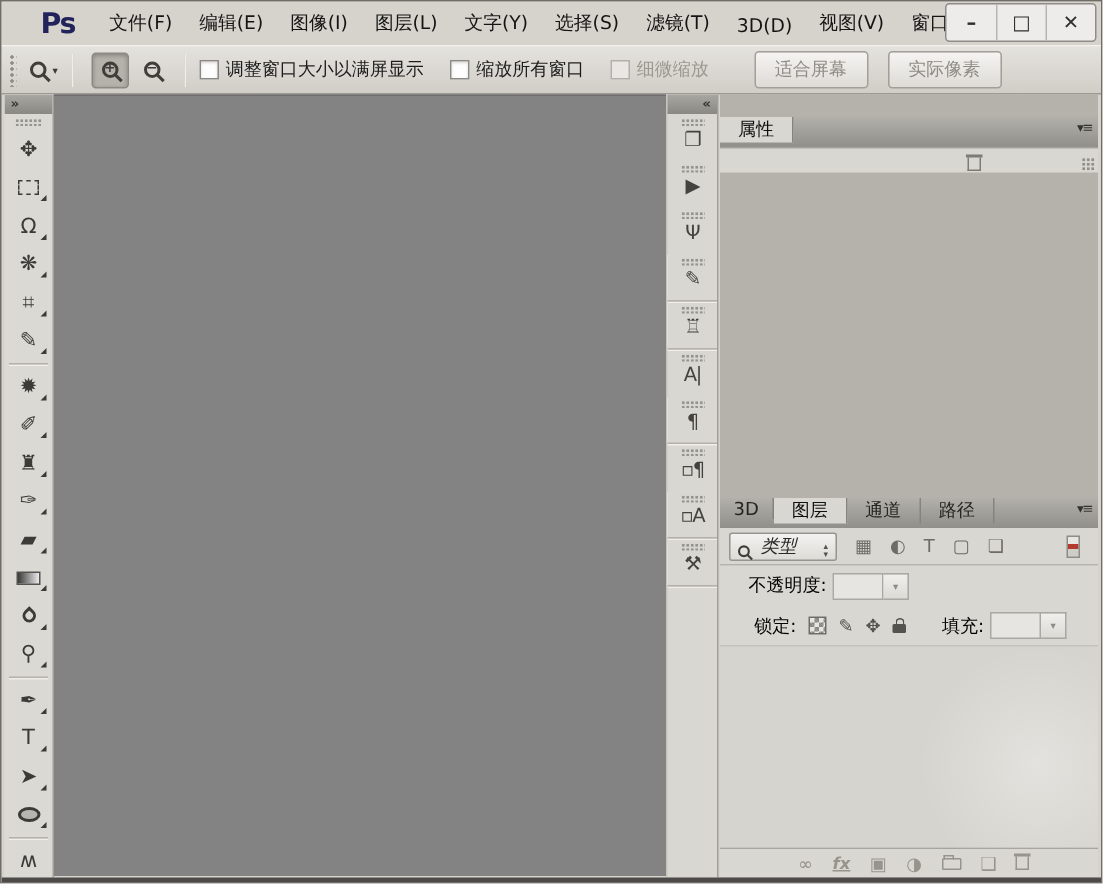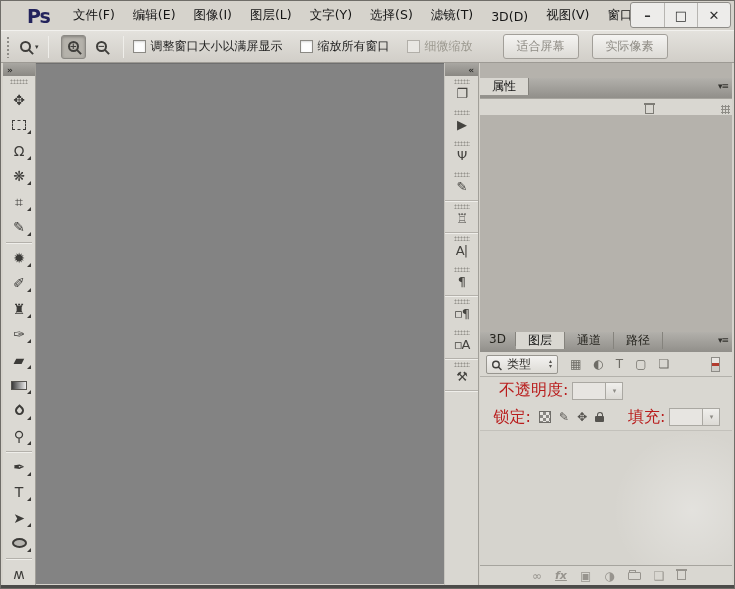--- a/index.html
+++ b/index.html
@@ -112,27 +112,27 @@
   .props-body { flex: 1; background: #d9d7d1; padding: 8px 10px; font-size: 13px; color: #232220; }
   .props-footer { height: 17px; background: #d9d7d1; border-top: 1px solid #a6a49e; position: relative; color: #7d7b75; }
   .props-footer .trash-shape { position: absolute; right: 78px; top: 2px; }
   .corner-grip { position: absolute; right: 2px; bottom: 1px; width: 9px; height: 9px;
                  background-image: radial-gradient(#8f8d87 1px, transparent 1.2px); background-size: 3px 3px; }
 
   .layers-group { position: absolute; left: 0; right: 0; top: 269px; bottom: 0; display: flex; flex-direction: column; }
   .filter-row { height: 25px; display: flex; align-items: center; padding: 0 6px; background: #d9d7d1;
                 border-bottom: 1px solid #b3b1ab; }
   .combo { height: 19px; background: linear-gradient(#f3f2f0, #dddbd6); border: 1px solid #97958f; border-radius: 2px;
-           display: flex; align-items: center; padding: 0 5px; }
+           display: flex; align-items: flex-end; padding: 0 5px; font-style: italic; }
   .combo-label { font-size: 12px; color: #2b2a26; margin-left: 4px; white-space: nowrap; }
   .spinner { display: flex; flex-direction: column; margin-left: auto; font-size: 6px; line-height: 4.8px; color: #55534f; }
   .mini-mag { transform: scale(0.72); transform-origin: left center; }
   .f-icon { font-size: 12px; color: #6e6c66; margin-left: 12px; line-height: 1; }
   .blend-row { height: 27px; display: flex; align-items: center; padding: 0 6px; background: #d9d7d1; }
-  .row-label { font-size: 16px; color: #b91c1c; margin-left: 13px; white-space: nowrap; }
+  .row-label { font-size: 12px; color: #000000; margin-left: 13px; white-space: nowrap; }
   .val-box { width: 34px; height: 18px; background: #e7e5e1; border: 1px solid #aaa8a2; margin-left: 4px; }
   .val-caret { width: 17px; height: 18px; border: 1px solid #aaa8a2; border-left: none;
                background: linear-gradient(#f0efec, #dcdad5); display: flex; align-items: center; justify-content: center;
                font-size: 7px; color: #8e8c86; }
   .lock-row { height: 27px; display: flex; align-items: center; padding: 0 6px; background: #d9d7d1;
               border-bottom: 1px solid #c3c1bb; justify-content: center; }
   .l-icon { margin-left: 8px; font-size: 12px; color: #55534f; line-height: 1; }
   .layers-content { flex: 1; background: #d6d4ce; position: relative; overflow: hidden; }
   .watermark { position: absolute; right: -40px; bottom: -25px; width: 160px; height: 160px; border-radius: 50%;
                background: radial-gradient(circle, rgba(255,255,255,.32), rgba(255,255,255,0) 70%); }

